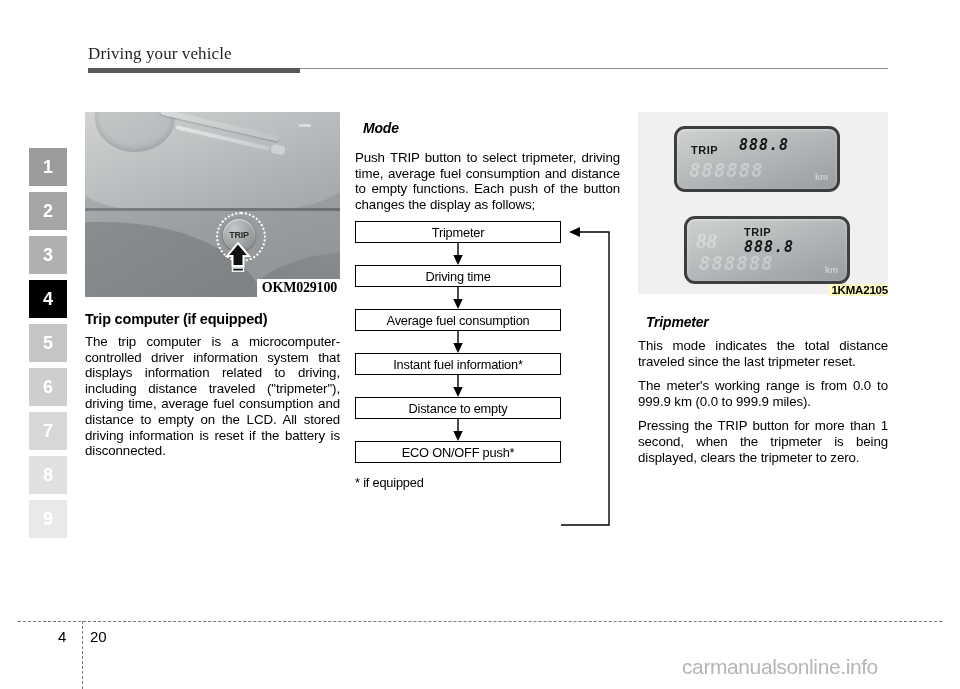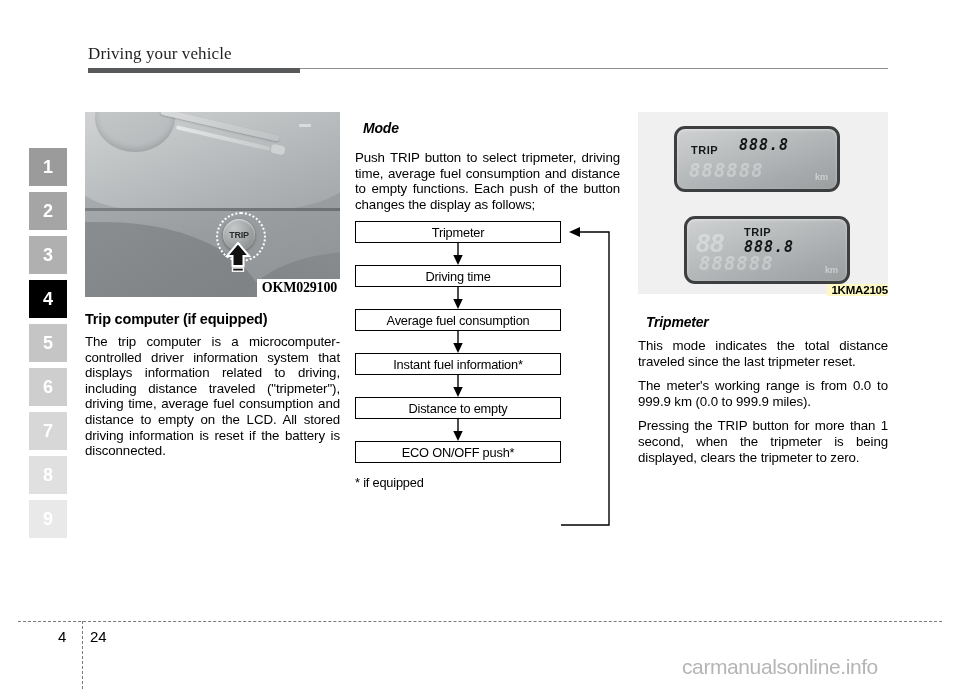--- a/index.html
+++ b/index.html
@@ -303,22 +303,22 @@
   }
   .lcd-km {
     position: absolute;
     font-size: 9px;
     font-weight: bold;
     color: rgba(255,255,255,0.45);
     margin-top: 24px;
   }
   .lcd-ghost-seg {
     position: absolute;
-    font-family: Liberation Sans, sans-serif;
-    font-size: 25px;
+    font-family: Liberation Serif, serif;
+    font-size: 21px;
     font-weight: bold;
     font-style: italic;
     color: rgba(255,255,255,0.33);
   }
   .fig-caption-below {
     position: absolute;
     right: 0;
     bottom: -2px;
     font-size: 11.5px;
     font-weight: bold;
@@ -538,14 +538,14 @@
   <div class="sub-head-italic">Tripmeter</div>
 
   <p class="body-text">This mode indicates the total distance traveled since the last tripmeter reset.</p>
   <p class="body-text">The meter's working range is from 0.0 to 999.9 km (0.0 to 999.9 miles).</p>
   <p class="body-text">Pressing the TRIP button for more than 1 second, when the tripmeter is being displayed, clears the tripmeter to zero.</p>
 </div>
 
 <div class="footer-dash-h"></div>
 <div class="footer-dash-v"></div>
 <div class="footer-chapter">4</div>
-<div class="footer-page">24</div>
+<div class="footer-page">20</div>
 <div class="watermark">carmanualsonline.info</div>
 
 </body></html>

